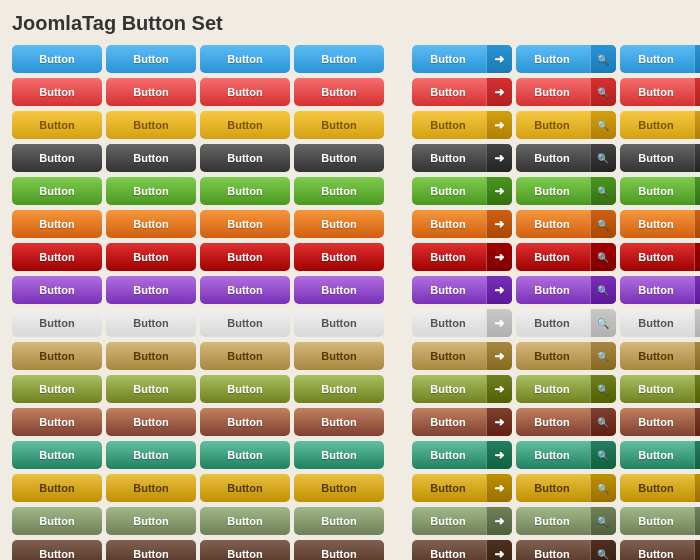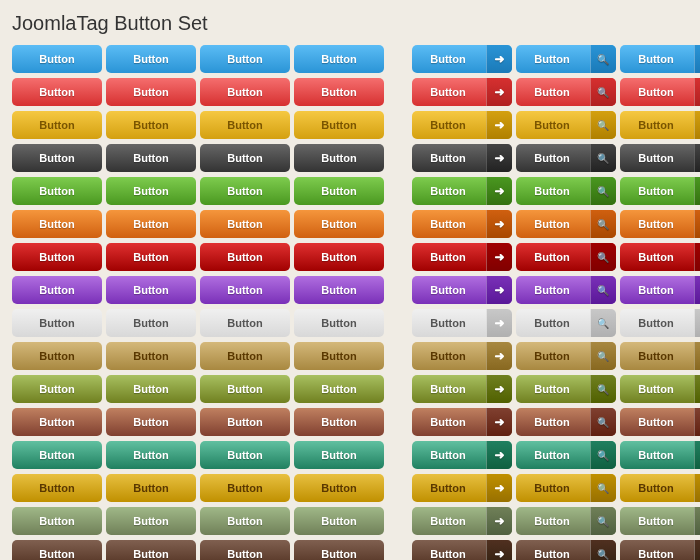--- a/index.html
+++ b/index.html
@@ -5,21 +5,21 @@
     * { box-sizing: border-box; margin: 0; padding: 0; }
     body {
       background: #f0ece4;
       font-family: Arial, sans-serif;
       padding: 12px;
       width: 700px;
       min-height: 560px;
     }
     h1 {
       font-size: 20px;
-      font-weight: normal;
+      font-weight: bold;
       color: #333;
       margin-bottom: 10px;
     }
     .button-grid {
       display: grid;
       grid-template-columns: repeat(4, 90px) 20px repeat(3, 100px);
       gap: 5px 4px;
       align-items: center;
     }
     .spacer { width: 20px; }

